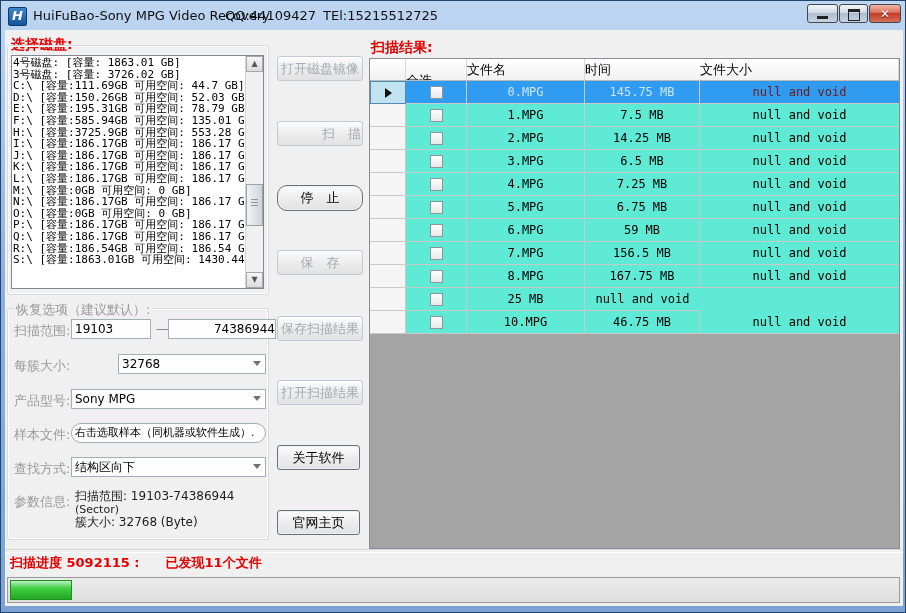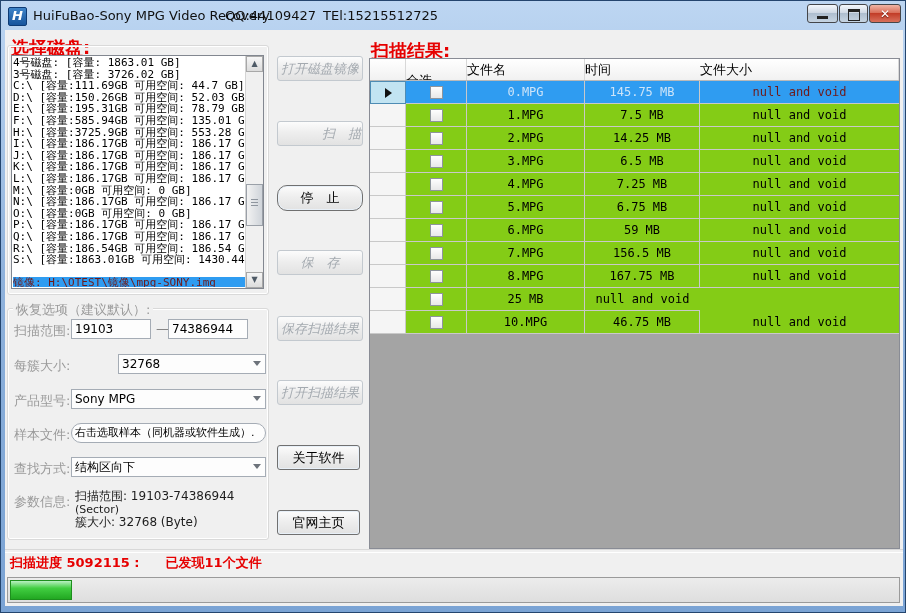--- a/index.html
+++ b/index.html
@@ -16,21 +16,21 @@
   .t-main{left:32px;} .t-qq{left:224px;} .t-tel{left:322px;}
   .capbtn{position:absolute;top:3px;height:19px;border:1px solid #44464a;border-radius:3px;
     background:linear-gradient(#f4f8fc,#cfd8e4 45%,#aebecf 50%,#c6d4e2);box-sizing:border-box;}
   .capbtn.min{left:806px;width:31px;} .capbtn.max{left:838px;width:29px;}
   .capbtn.close{left:868px;width:32px;background:linear-gradient(#f0b5a6,#d9705b 45%,#c23d28 50%,#d8705c);}
   .glyph-min{position:absolute;left:9px;top:11px;width:11px;height:3px;background:#222;}
   .glyph-max{position:absolute;left:8px;top:4px;width:10px;height:8px;border:1px solid #222;border-top:3px solid #222;}
   .glyph-x{position:absolute;left:0;right:0;top:2px;text-align:center;color:#fff;font-weight:bold;font-size:12px;text-shadow:0 1px 1px #6b1307;}
   
   .client{position:absolute;left:4px;top:29px;width:898px;height:576px;background:#f0f0f0;overflow:hidden;}
-  .red-label{position:absolute;color:#e60000;font-weight:bold;font-size:18px;}
+  .red-label{position:absolute;color:#e60000;font-weight:bold;font-size:14px;}
   .gray-label{position:absolute;color:#9a9a9a;font-size:13px;}
   .groupbox{position:absolute;border:1px solid #d9d9d9;border-radius:3px;box-shadow:inset 0 0 0 1px #ffffff;}
   
   .listbox{position:absolute;left:6px;top:25px;width:253px;height:234px;background:#fff;
     border:1px solid #828790;box-sizing:border-box;overflow:hidden;}
   .list-inner{position:absolute;left:1px;top:1px;right:17px;bottom:1px;overflow:hidden;}
   .list-item{font-family:"DejaVu Sans Mono",monospace;font-size:11px;line-height:11.6px;
     white-space:pre;color:#000;overflow:hidden;}
   .list-item.selected{background:#2f9cf1;color:#6e1a1a;}
   .vscroll{position:absolute;right:0;top:0;width:17px;bottom:0;background:#f0f0f0;border-left:1px solid #d4d4d4;}
@@ -38,38 +38,38 @@
     border:1px solid #a8a8a8;box-sizing:border-box;color:#4e5a66;font-size:8px;text-align:center;line-height:14px;}
   .sbtn.up{top:0;} .sbtn.down{bottom:0;}
   .sthumb{position:absolute;left:0;width:17px;top:128px;height:42px;background:linear-gradient(90deg,#f2f2f2,#cfd4da);
     border:1px solid #9aa0a8;box-sizing:border-box;}
   .sthumb:before{content:"";position:absolute;left:4px;right:4px;top:17px;height:1px;background:#8e959e;box-shadow:0 3px 0 #8e959e,0 -3px 0 #8e959e;}
   
   .btn{position:absolute;width:86px;height:25px;border-radius:3px;box-sizing:border-box;
     text-align:center;font-size:13px;line-height:23px;white-space:pre;
     background:linear-gradient(#fcfcfc,#eeeeee 45%,#e2e2e2);}
   .btn.enabled{border:1px solid #707070;color:#000;box-shadow:inset 0 0 0 1px #e8f0f8;}
-  .btn.disabled{border:1px solid #c3c9cf;color:#a4aab0;font-style:italic;}
+  .btn.disabled{border:1px solid #c3c9cf;color:#a4aab0;}
   
   .textbox,.combo{position:absolute;height:20px;background:#fdfdfd;border:1px solid #a5acb5;
     box-sizing:border-box;font-size:12px;line-height:18px;color:#000;padding-left:3px;
     font-family:"DejaVu Sans",sans-serif;overflow:hidden;white-space:nowrap;}
   .combo .arrow{position:absolute;right:4px;top:6px;width:0;height:0;
     border-left:4px solid transparent;border-right:4px solid transparent;border-top:5px solid #6d737b;}
   .dash{position:absolute;color:#777;font-size:13px;}
   .param-line{font-size:12px;color:#1d1d1d;line-height:13px;white-space:pre;}
   .param-line.small{font-size:11px;}
   
   .table{position:absolute;left:364px;top:28px;width:531px;height:491px;background:#a4a4a4;
     border:1px solid #898c95;box-sizing:border-box;overflow:hidden;}
   .thead{display:grid;grid-template-columns:36px 61px 118px 115px 1fr;height:21px;
     background:linear-gradient(#ffffff,#f1f1f1);border-bottom:1px solid #b9b9b9;}
   .thead .hcell{border-right:1px solid #d8d8d8;font-size:13px;color:#000;text-align:center;
     line-height:20px;overflow:hidden;display:flex;align-items:flex-start;justify-content:center;gap:20px;flex-direction:column;}
-  .trow{display:grid;grid-template-columns:36px 61px 118px 115px 1fr;height:23px;background:#84cc16;}
+  .trow{display:grid;grid-template-columns:36px 61px 118px 115px 1fr;height:23px;background:#5eead4;}
   .trow .cell{border-right:1px solid #c9c9c9;border-bottom:1px solid #c9c9c9;
     font-family:"DejaVu Sans Mono",monospace;font-size:12px;display:flex;align-items:center;
     justify-content:center;overflow:hidden;color:#000;}
   .trow .sel-cell{background:#f5f5f5;}
   .trow.selected{background:#2f9cf1;}
   .trow.selected .name-cell,.trow.selected .size-cell{color:#cde4f8;}
   .trow.selected .time-cell{color:#6e1a1a;}
   .trow.selected .sel-cell{background:#c2e4f2;border:1px solid #4e8cb4;}
   .arrow-right{width:0;height:0;border-top:5px solid transparent;border-bottom:5px solid transparent;border-left:7px solid #111;}
   .checkbox{width:13px;height:13px;background:linear-gradient(#fefefe,#e8e8e8);
@@ -123,41 +123,40 @@
           <div class="list-item">K:\ [容量:186.17GB 可用空间: 186.17 GB</div>
           <div class="list-item">L:\ [容量:186.17GB 可用空间: 186.17 GB</div>
           <div class="list-item">M:\ [容量:0GB 可用空间: 0 GB]</div>
           <div class="list-item">N:\ [容量:186.17GB 可用空间: 186.17 GB</div>
           <div class="list-item">O:\ [容量:0GB 可用空间: 0 GB]</div>
           <div class="list-item">P:\ [容量:186.17GB 可用空间: 186.17 GB</div>
           <div class="list-item">Q:\ [容量:186.17GB 可用空间: 186.17 GB</div>
           <div class="list-item">R:\ [容量:186.54GB 可用空间: 186.54 GB</div>
           <div class="list-item">S:\ [容量:1863.01GB 可用空间: 1430.44</div>
           <div class="list-item"> </div>
-          <div class="list-item selected">镜像: H:\OTEST\镜像\mpg-SONY.img</div>
         </div>
       <div class="vscroll">
         <div class="sbtn up">▲</div>
         <div class="sthumb"></div>
         <div class="sbtn down">▼</div>
       </div>
     </div>
 
     <div class="btn disabled" style="left:272px;top:26px;">打开磁盘镜像</div>
     <div class="btn disabled" style="left:272px;top:91px;padding-left:43px;">扫　描</div>
     <div class="btn enabled" style="left:272px;top:155px;height:26px;border-radius:10px;">停　止</div>
     <div class="btn disabled" style="left:272px;top:220px;">保　存</div>
 
     <span class="gray-label" style="left:8px;top:271px;background:#f0f0f0;padding:0 3px;z-index:2;">恢复选项（建议默认）:</span>
     <div class="groupbox" style="left:2px;top:278px;width:260px;height:230px;"></div>
 
     <span class="gray-label" style="left:9px;top:292px;">扫描范围:</span>
     <div class="textbox" style="left:66px;top:289px;width:80px;">19103</div>
     <span class="dash" style="left:151px;top:291px;">—</span>
-    <div class="textbox" style="left:163px;top:289px;width:80px;">74386944</div>
+    <div class="textbox" style="left:163px;top:289px;width:108px;text-align:right;">74386944</div>
 
     <span class="gray-label" style="left:9px;top:327px;">每簇大小:</span>
     <div class="combo" style="left:113px;top:324px;width:148px;"><span>32768</span><span class="arrow"></span></div>
 
     <span class="gray-label" style="left:9px;top:362px;">产品型号:</span>
     <div class="combo" style="left:66px;top:359px;width:195px;"><span>Sony MPG</span><span class="arrow"></span></div>
 
     <span class="gray-label" style="left:9px;top:396px;">样本文件:</span>
     <div class="textbox" style="left:66px;top:393px;width:195px;font-size:11px;border-radius:10px;">右击选取样本（同机器或软件生成）.</div>
 

